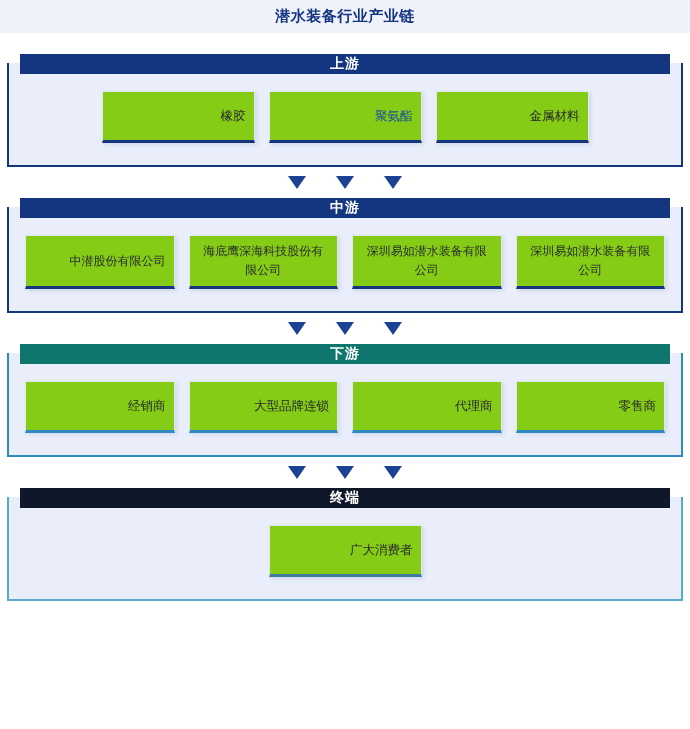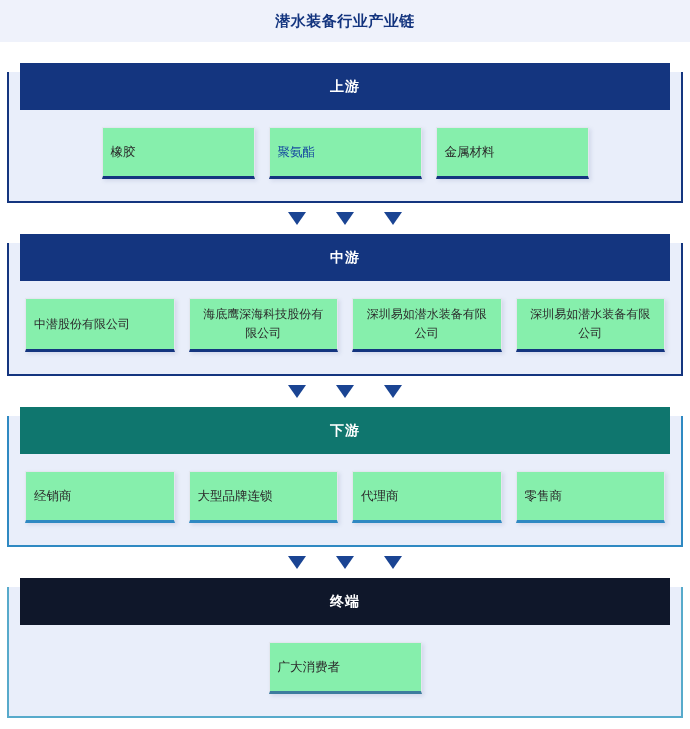--- a/index.html
+++ b/index.html
@@ -9,21 +9,21 @@
   body {
     width: 690px;
     height: 729px;
     background: #ffffff;
     font-family: "Liberation Sans", "DejaVu Sans", sans-serif;
     overflow: hidden;
   }
 
   
   .title-band {
-    height: 42px;
+    height: 33px;
     background: #eff2fb;
     display: flex;
     align-items: center;
     justify-content: center;
   }
   .title-text {
     font-size: 15px;
     font-weight: bold;
     color: #14357f;
     letter-spacing: 0.5px;
@@ -48,21 +48,21 @@
     border-top: none;
     background: #e9eefa;
     box-sizing: border-box;
   }
   .section.tier-down .section-frame { border-color: #2f89c2; }
   .section.tier-end  .section-frame { border-color: #57aacb; }
 
   .section-header {
     position: relative;
     margin: 0 13px;
-    height: 47px;
+    height: 20px;
     background: #14357f;
     display: flex;
     align-items: center;
     justify-content: center;
     z-index: 2;
   }
   .section.tier-down .section-header { background: #0f766e; }
   .section.tier-end  .section-header { background: #0f172a; }
   .section-header-text {
     color: #ffffff;
@@ -78,27 +78,27 @@
     justify-content: center;
     gap: 14px;
     padding: 17px 18px 24px 18px;
     box-sizing: border-box;
   }
 
   
   .card {
     width: 153px;
     min-height: 52px;
-    background: #86efac;
+    background: #84cc16;
     border: 1px solid #e3e6ee;
     border-bottom: 3px solid #14357f;
     box-shadow: 2px 2px 4px rgba(60, 80, 130, 0.13);
     display: flex;
     align-items: center;
-    justify-content: flex-start;
+    justify-content: flex-end;
     text-align: center;
     box-sizing: border-box;
     padding: 6px 8px;
   }
   .section.tier-down .card { border-bottom-color: #2f89c2; }
   .section.tier-end  .card { border-bottom-color: #3d7c9e; }
 
   .card-label {
     font-size: 12.5px;
     line-height: 19px;

